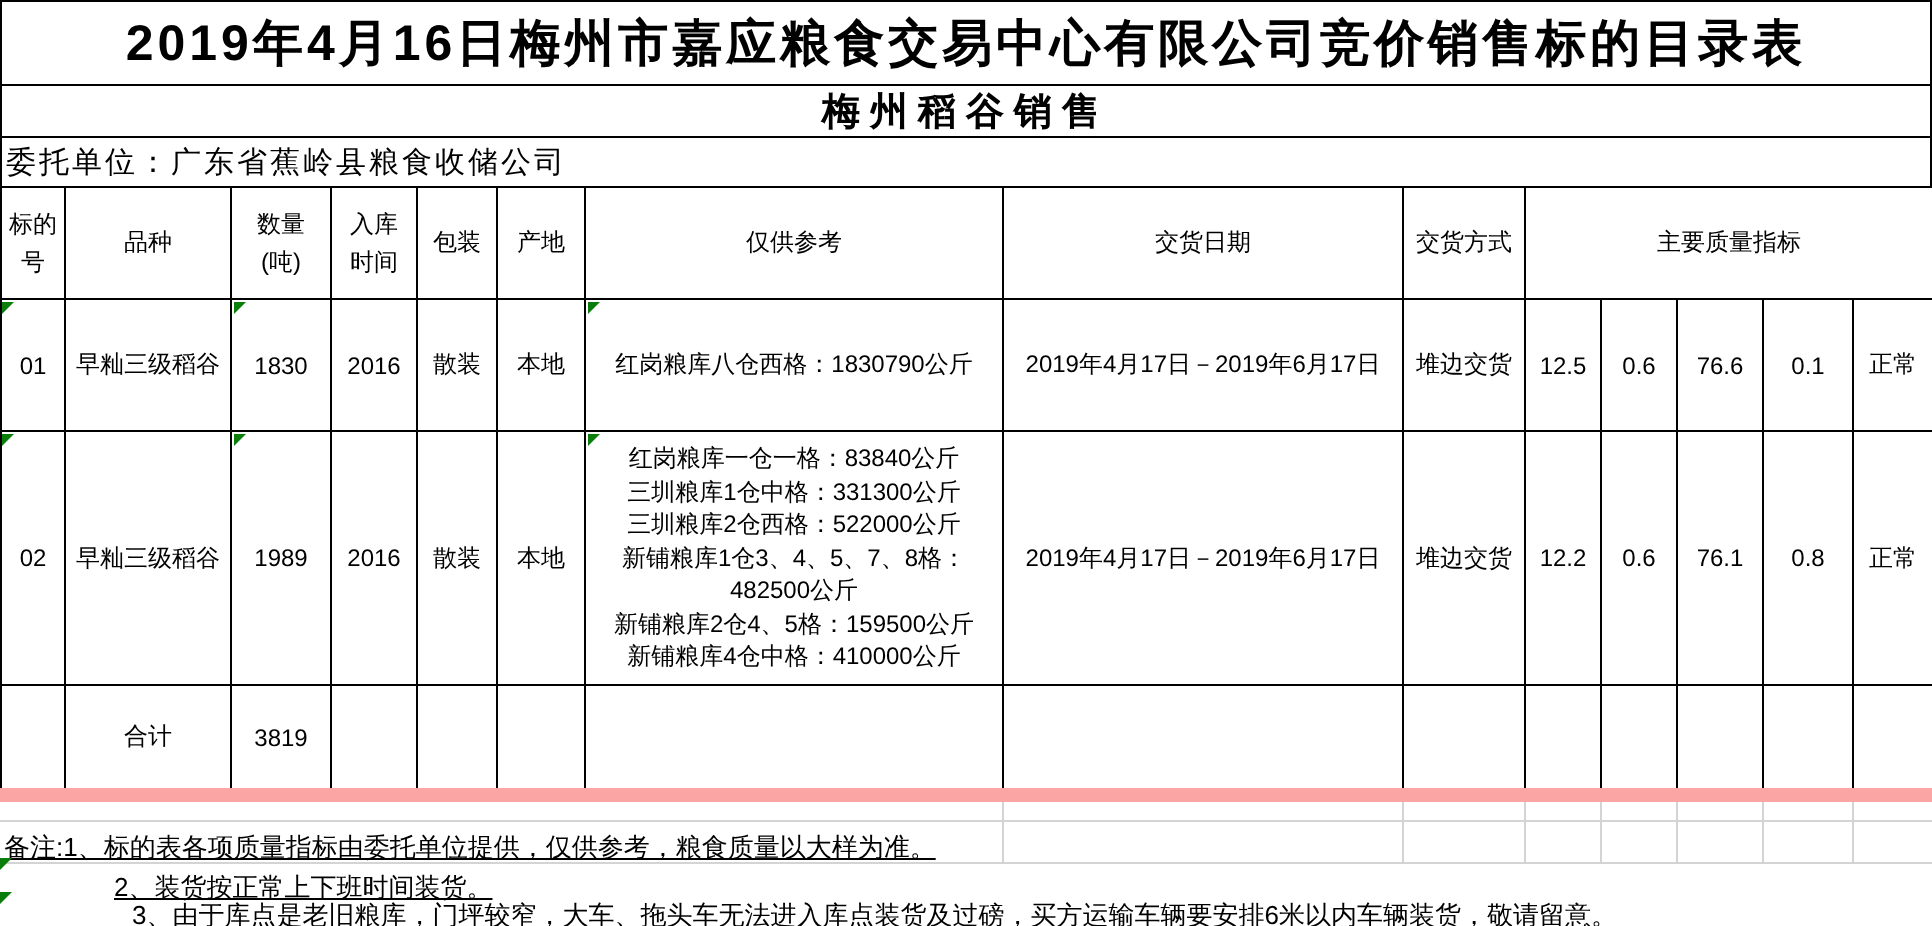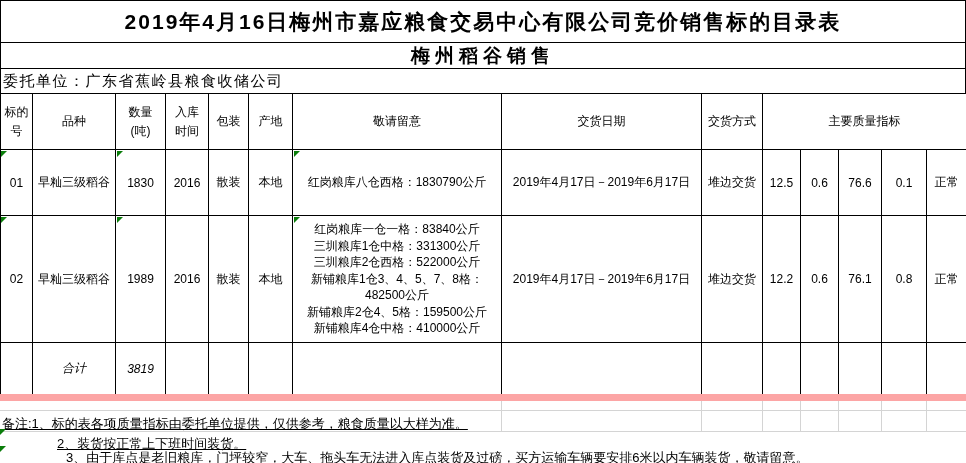--- a/index.html
+++ b/index.html
@@ -10,21 +10,21 @@
     height: 463px;
     background: #ffffff;
     color: #000000;
     font-family: "Liberation Sans", "DejaVu Sans", sans-serif;
     overflow: hidden;
   }
   .title-row {
     height: 43px;
     border: 1px solid #000;
     display: flex; align-items: center; justify-content: center;
-    font-size: 21px; font-weight: bold; letter-spacing: 2px;
+    font-size: 25px; font-weight: bold; letter-spacing: 2px;
     white-space: nowrap;
   }
   .subtitle-row {
     height: 26px;
     border-left: 1px solid #000; border-right: 1px solid #000; border-bottom: 1px solid #000;
     display: flex; align-items: center; justify-content: center;
     font-size: 19px; font-weight: bold; letter-spacing: 5px;
   }
   .consignor-row {
     height: 24px;
@@ -48,21 +48,21 @@
     padding: 0;
   }
   table.catalog th {
     font-weight: normal;
     white-space: pre-line;
     line-height: 1.55;
   }
   tr.hdr    { height: 56px; }
   tr.r1     { height: 66px; padding-left: 21px; }
   tr.r2     { height: 127px; }
-  tr.rtotal { height: 55px; font-style: italic; }
+  tr.rtotal { height: 55px; }
   td.wh {
     text-align: left;
     padding: 2px 3px 2px 6px;
     line-height: 16.5px;
     white-space: pre-line;
   }
   .notes-area {
     position: relative;
     height: 66px;
     font-size: 13px;
@@ -108,21 +108,21 @@
         <tr class="hdr">
       <th>标的
 号</th>
       <th>品种</th>
       <th>数量
 (吨)</th>
       <th>入库
 时间</th>
       <th>包装</th>
       <th>产地</th>
-      <th>敬请留意</th>
+      <th>仅供参考</th>
       <th>交货日期</th>
       <th>交货方式</th>
       <th colspan="5">主要质量指标</th>
     </tr>
     <tr class="r1">
       <td>01</td>
       <td>早籼三级稻谷</td>
       <td>1830</td>
       <td>2016</td>
       <td>散装</td>

